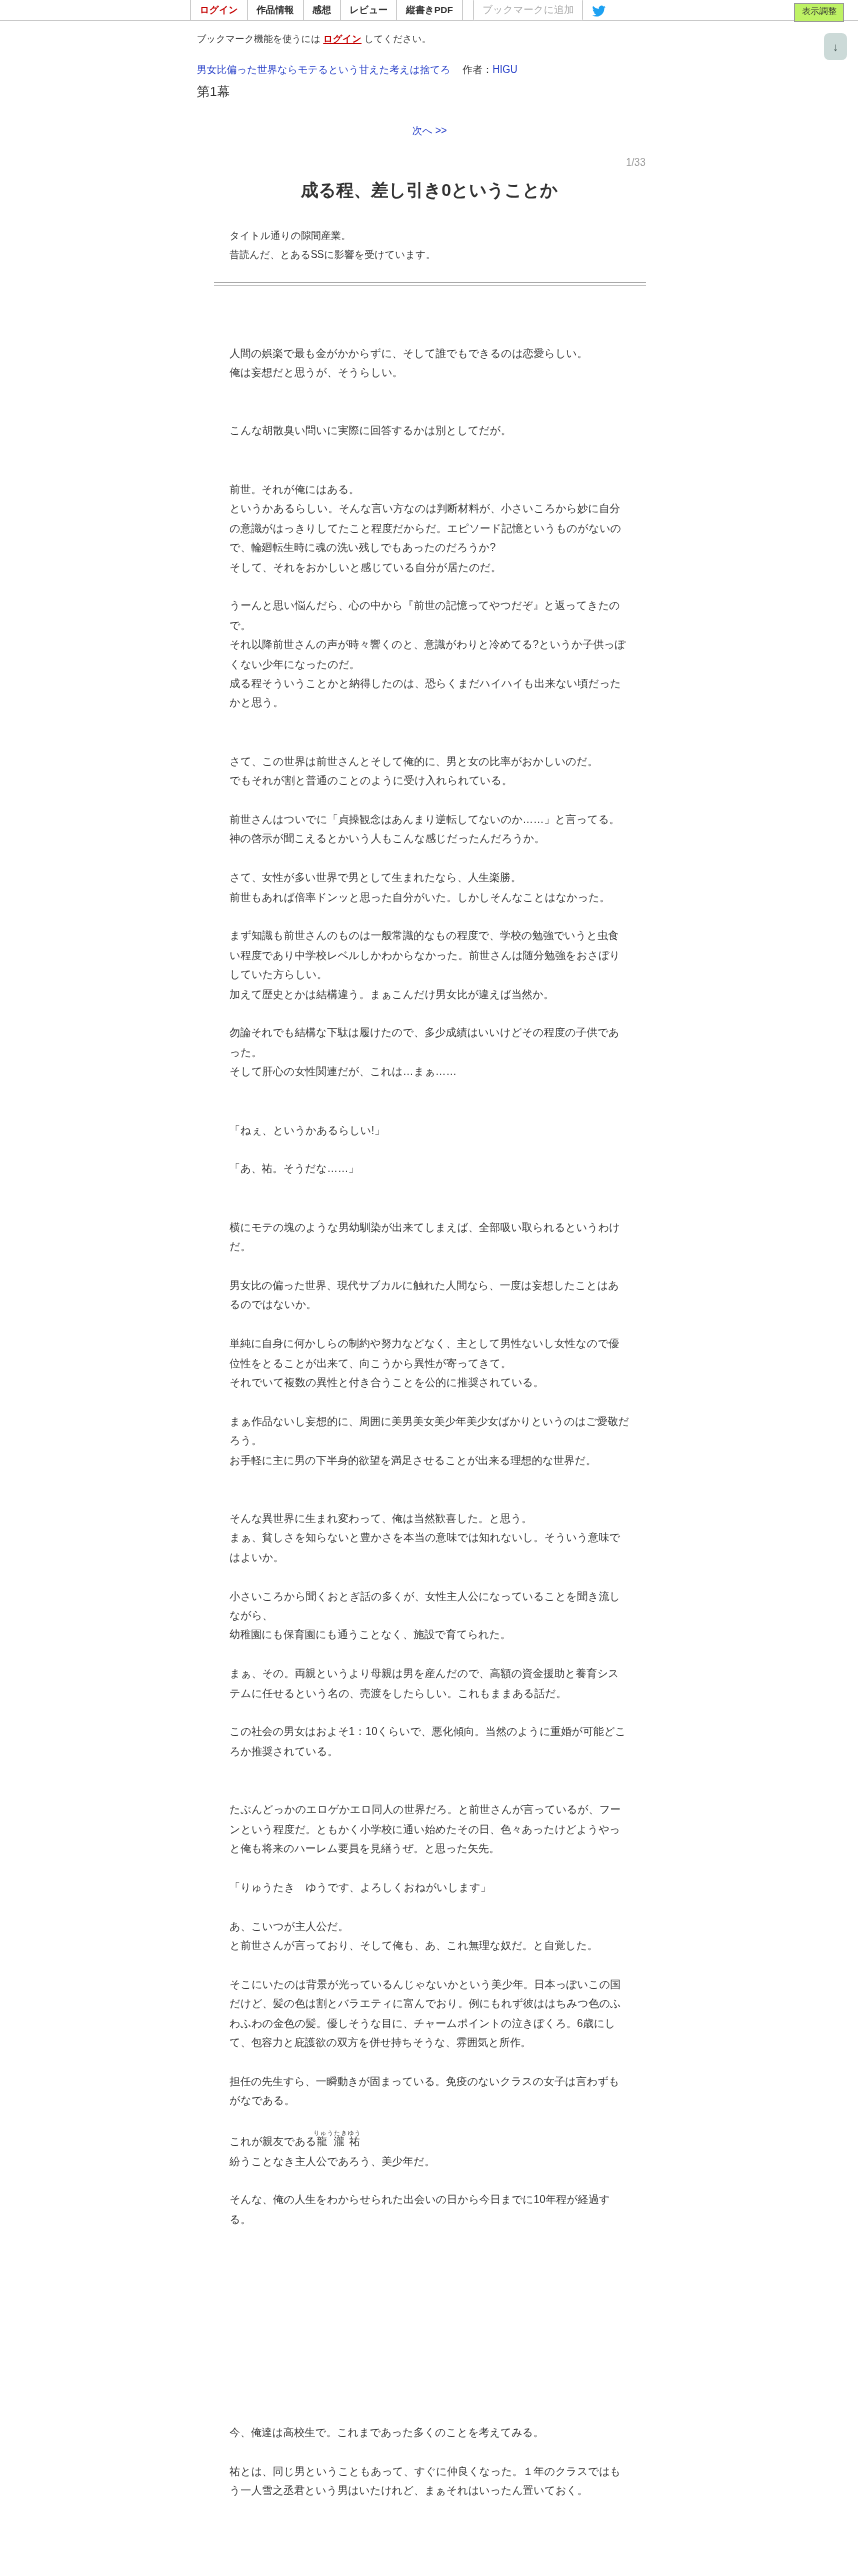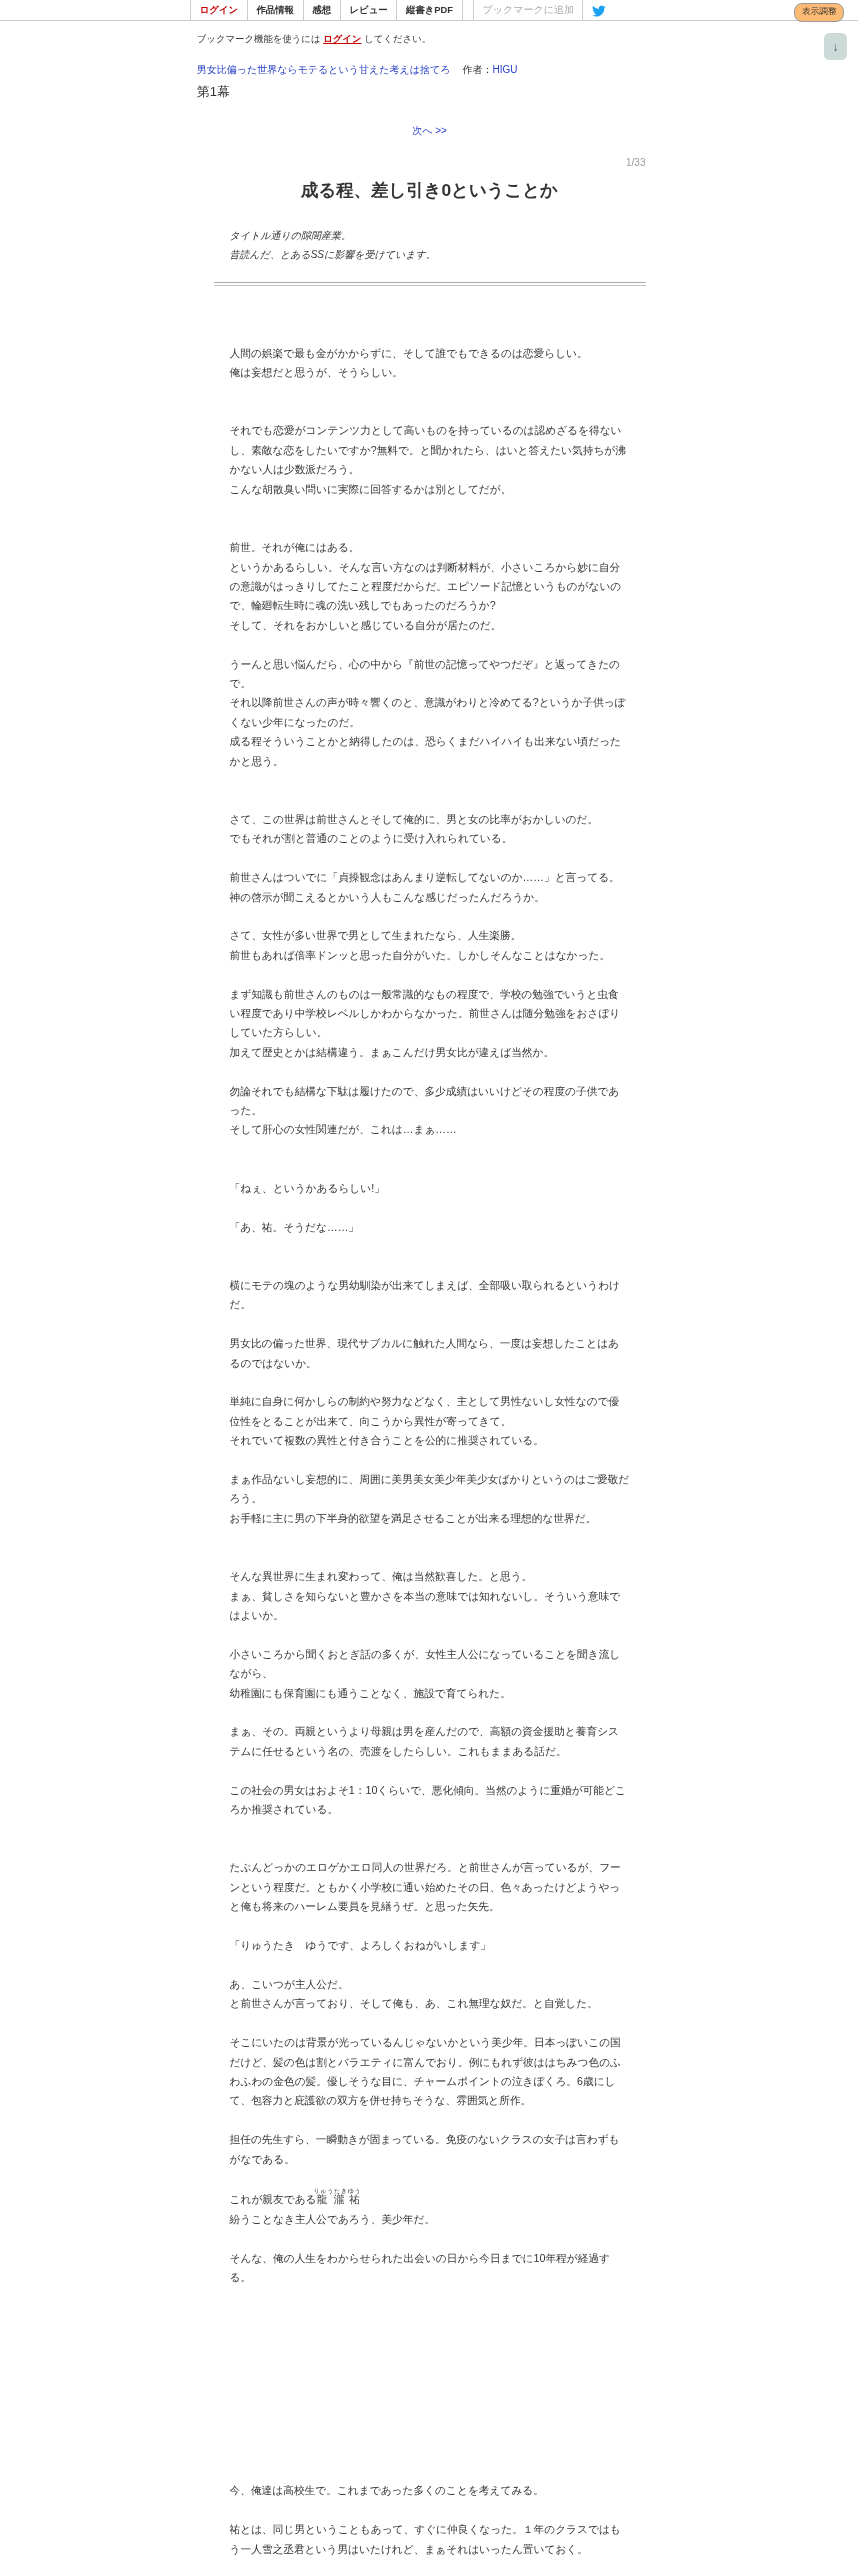--- a/index.html
+++ b/index.html
@@ -19,22 +19,22 @@
   }
   .nav a.last{border-right:0.7px solid #ccc;}
   .nav a.hl{color:#c40000;}
   .bm-btn{
     margin-left:10.7px;border:0.7px solid #ccc;border-radius:1.3px;background:#fff;
     color:#aaa;font-size:10px;padding:2.7px 8px;white-space:nowrap;cursor:default;
     font-family:inherit;
   }
   .tw-icon{margin-left:8px;width:14.7px;height:14.7px;display:inline-block;}
   .adjust-btn{
-    position:absolute;top:2.7px;right:14.7px;border:0.7px solid #999;border-radius:8px;
-    background:#fdba74;color:#333;font-size:8.7px;padding:2.7px 6.7px;font-family:Liberation Sans, sans-serif;
+    position:absolute;top:2.7px;right:14.7px;border:0.7px solid #999;border-radius:0;
+    background:#bef264;color:#333;font-size:8.7px;padding:2.7px 6.7px;font-family:Liberation Sans, sans-serif;
   }
   
   .scroll-btn{
     position:absolute;top:33px;right:12px;width:23px;height:27px;
     background:#ccdad8;border:none;border-radius:5.3px;
     color:#4a5a58;font-size:11.4px;line-height:27px;text-align:center;cursor:pointer;
   }
   
   .content{width:479px;margin:0 auto;}
   .notice{margin:12px 0 0 6.7px;font-size:9.4px;color:#333;}
@@ -43,21 +43,21 @@
   .workline .title{color:#2840c8;text-decoration:none;}
   .workline .author-label{margin-left:12px;color:#333;}
   .workline .author{color:#2840c8;text-decoration:none;}
   .part{margin:5.3px 0 0 6.7px;font-size:13px;color:#333;}
   .next{display:block;text-align:center;margin-top:23px;font-size:10px;
         color:#2840c8;text-decoration:none;}
   .inner{width:432px;margin:0 auto;}
   .pagenum{text-align:right;margin-top:19px;font-size:10px;color:#9a9a9a;}
   .ep-title{margin:9.4px 0 0;text-align:center;font-size:17.4px;font-weight:bold;color:#333;}
   .preface{margin-top:24px;padding:0 16px;font-size:10px;line-height:19.4px;}
-  .preface p{margin:0;font-style:italic;}
+  .preface p{margin:0;}
   .hr2{margin-top:17.4px;height:2px;border-top:0.7px solid #a9a9a9;border-bottom:0.7px solid #c2c2c2;}
   .novel{padding:0 16px;font-size:10.7px;line-height:19.4px;color:#333;
          overflow-wrap:anywhere;word-break:break-all;}
   .novel p{margin:0;min-height:19.4px;}
   rt{font-size:6px;letter-spacing:0.7px;color:#333;}
 </style>
 </head>
 <body>
 
 <div class="topbar">
@@ -104,21 +104,20 @@
     </div>
 
     <div class="hr2"></div>
 
     <div class="novel">
         <div style="height: 58px;"></div>
         <p>人間の娯楽で最も金がかからずに、そして誰でもできるのは恋愛らしい。</p>
         <p>俺は妄想だと思うが、そうらしい。</p>
         <div style="height: 19.4px;"></div>
         <div style="height: 19.4px;"></div>
-        <p>それでも恋愛がコンテンツ力として高いものを持っているのは認めざるを得ないし、素敵な恋をしたいですか?無料で。と聞かれたら、はいと答えたい気持ちが沸かない人は少数派だろう。</p>
         <p>こんな胡散臭い問いに実際に回答するかは別としてだが。</p>
         <div style="height: 39px;"></div>
         <p>前世。それが俺にはある。</p>
         <p>というかあるらしい。そんな言い方なのは判断材料が、小さいころから妙に自分の意識がはっきりしてたこと程度だからだ。エピソード記憶というものがないので、輪廻転生時に魂の洗い残しでもあったのだろうか?</p>
         <p>そして、それをおかしいと感じている自分が居たのだ。</p>
         <div style="height: 19.4px;"></div>
         <p>うーんと思い悩んだら、心の中から『前世の記憶ってやつだぞ』と返ってきたので。</p>
         <p>それ以降前世さんの声が時々響くのと、意識がわりと冷めてる?というか子供っぽくない少年になったのだ。</p>
         <p>成る程そういうことかと納得したのは、恐らくまだハイハイも出来ない頃だったかと思う。</p>
         <div style="height: 39px;"></div>

